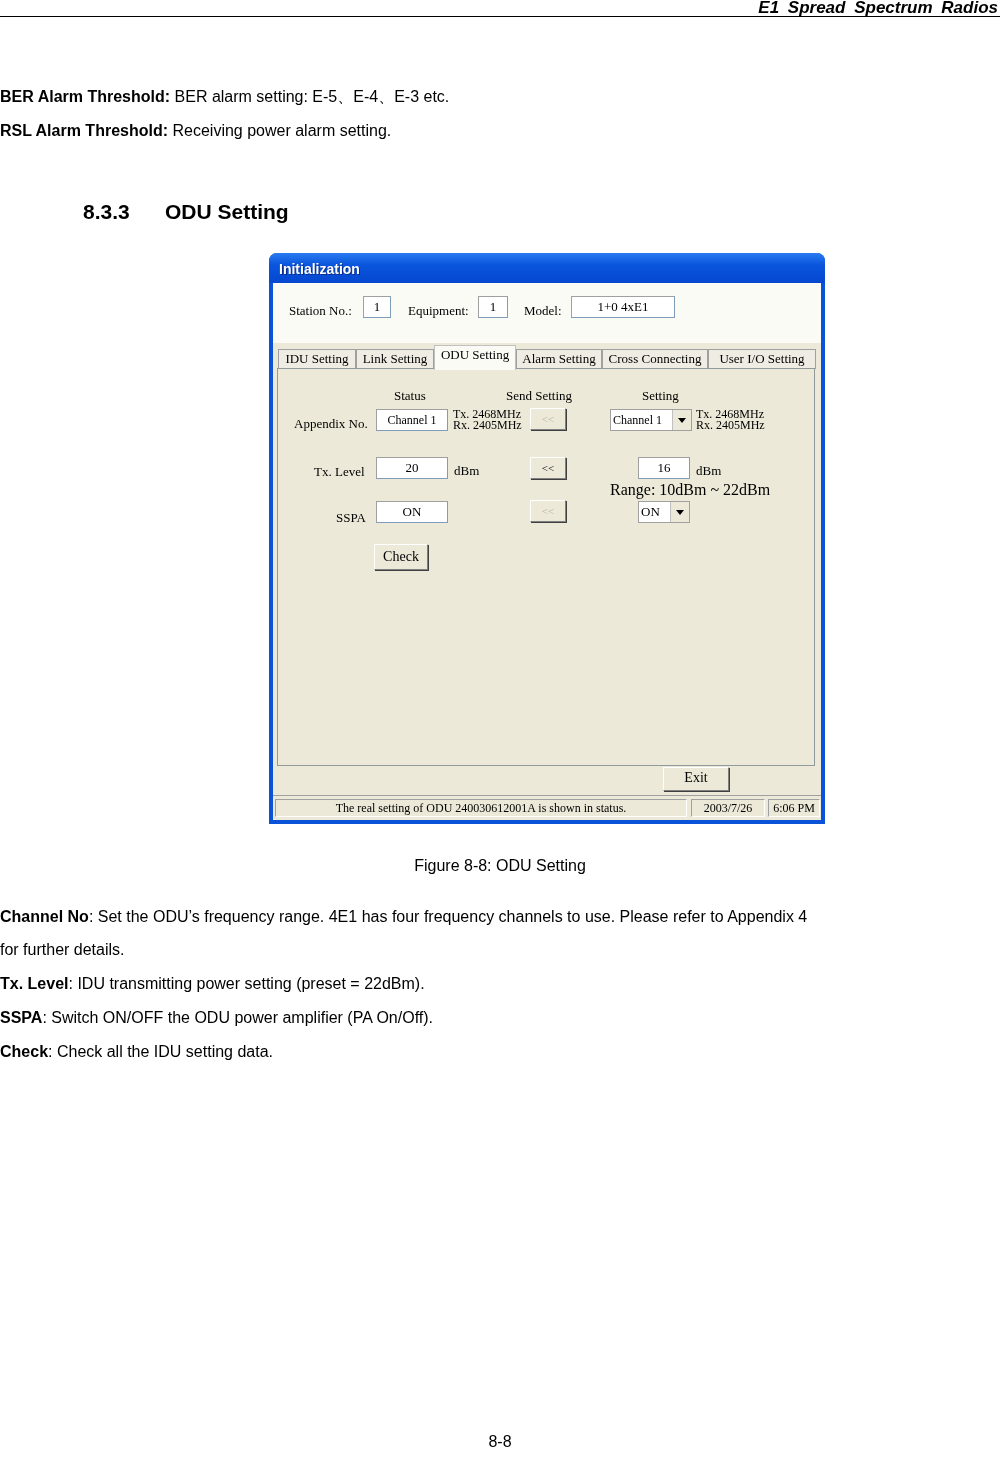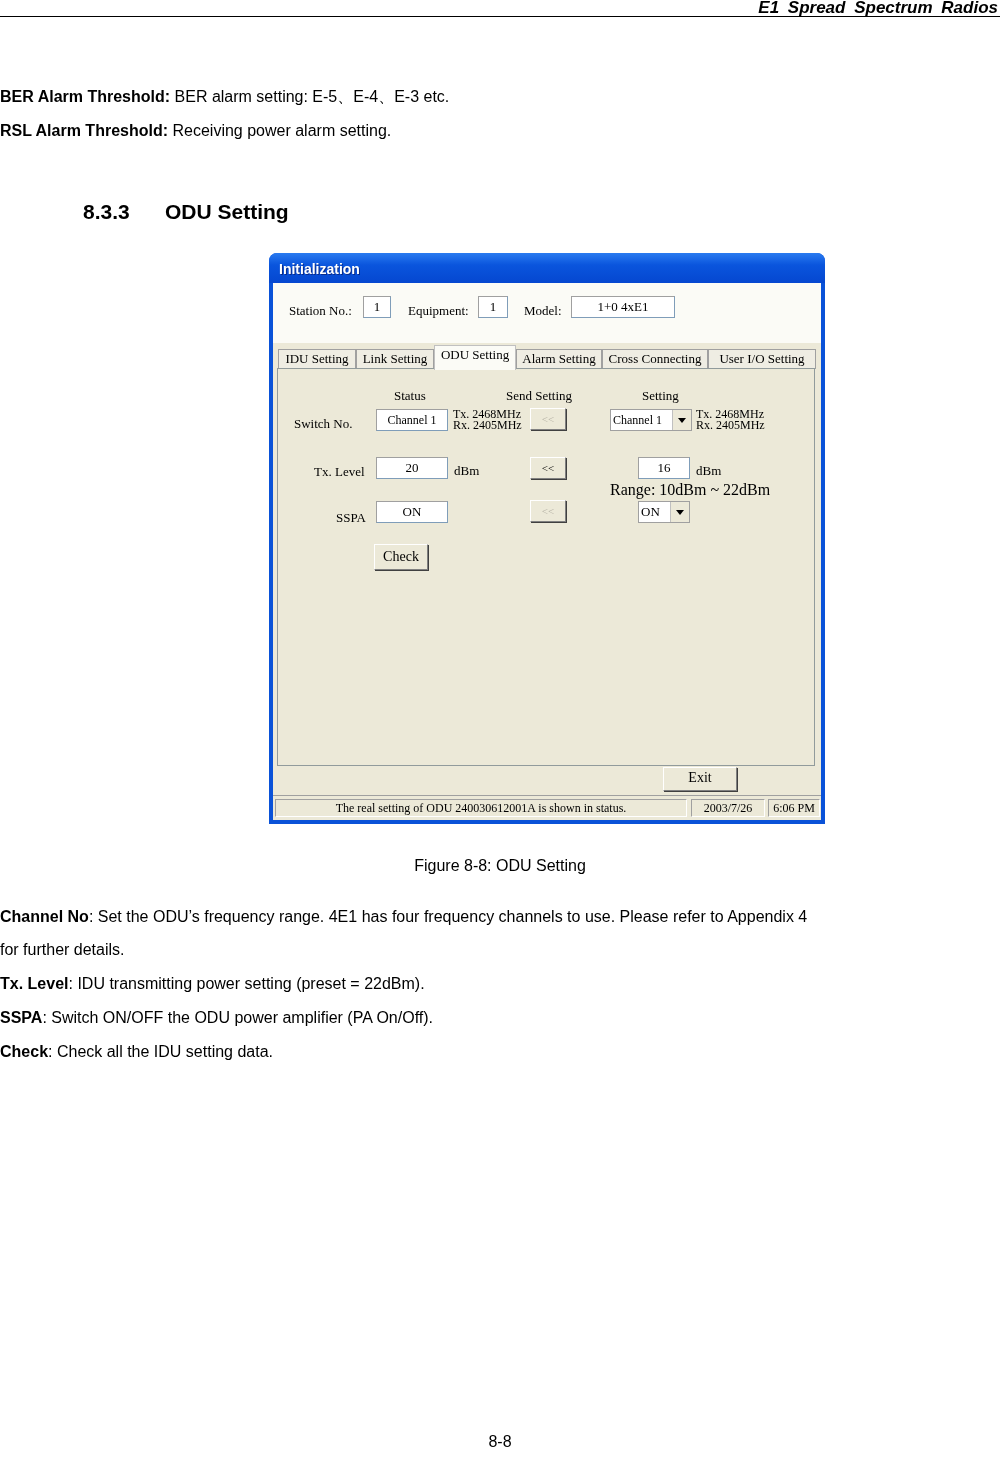--- a/index.html
+++ b/index.html
@@ -65,21 +65,21 @@
       <div class="tab" style="left:238px;width:86px;">Alarm Setting</div>
       <div class="tab" style="left:324px;width:106px;">Cross Connecting</div>
       <div class="tab" style="left:430px;width:108px;">User I/O Setting</div>
     </div>
 
     <div class="panel">
       <span class="lbl" style="left:116px;top:19px;">Status</span>
       <span class="lbl" style="left:228px;top:19px;">Send Setting</span>
       <span class="lbl" style="left:364px;top:19px;">Setting</span>
 
-      <span class="lbl" style="left:16px;top:47px;">Switch No.</span>
+      <span class="lbl" style="left:16px;top:47px;">Appendix No.</span>
       <div class="fld" style="left:98px;top:40px;width:72px;font-size:12px;">Channel 1</div>
       <div class="freq" style="left:175px;top:40px;">
           <div>Tx. 2468MHz</div>
           <div>Rx. 2405MHz</div>
         </div>
       <div class="btn dis" style="left:252px;top:39px;width:36px;height:22px;font-size:11px;">&lt;&lt;</div>
       <div class="sel" style="left:332px;top:40px;width:82px;font-size:12px;"><span>Channel 1</span><span class="arrow"></span></div>
       <div class="freq" style="left:418px;top:40px;">
           <div>Tx. 2468MHz</div>
           <div>Rx. 2405MHz</div>
@@ -94,21 +94,21 @@
       <span class="lbl" style="left:332px;top:112px;font-size:16px;">Range: 10dBm ~ 22dBm</span>
 
       <span class="lbl" style="left:58px;top:141px;">SSPA</span>
       <div class="fld" style="left:98px;top:132px;width:72px;">ON</div>
       <div class="btn dis" style="left:252px;top:131px;width:36px;height:22px;font-size:11px;">&lt;&lt;</div>
       <div class="sel" style="left:360px;top:132px;width:52px;"><span>ON</span><span class="arrow"></span></div>
 
       <div class="btn" style="left:96px;top:175px;width:54px;height:26px;line-height:24px;">Check</div>
     </div>
 
-    <div class="btn" style="left:390px;top:484px;width:74px;height:24px;">Exit</div>
+    <div class="btn" style="left:390px;top:484px;width:66px;height:24px;">Exit</div>
 
     <div class="statusbar">
       <div class="sb" style="left:2px;width:412px;">The real setting of ODU 240030612001A is shown in status.</div>
       <div class="sb" style="left:418px;width:74px;">2003/7/26</div>
       <div class="sb" style="left:495px;width:52px;">6:06 PM</div>
     </div>
   </div>
 </div>
 
 <div class="caption">Figure 8-8: ODU Setting</div>

